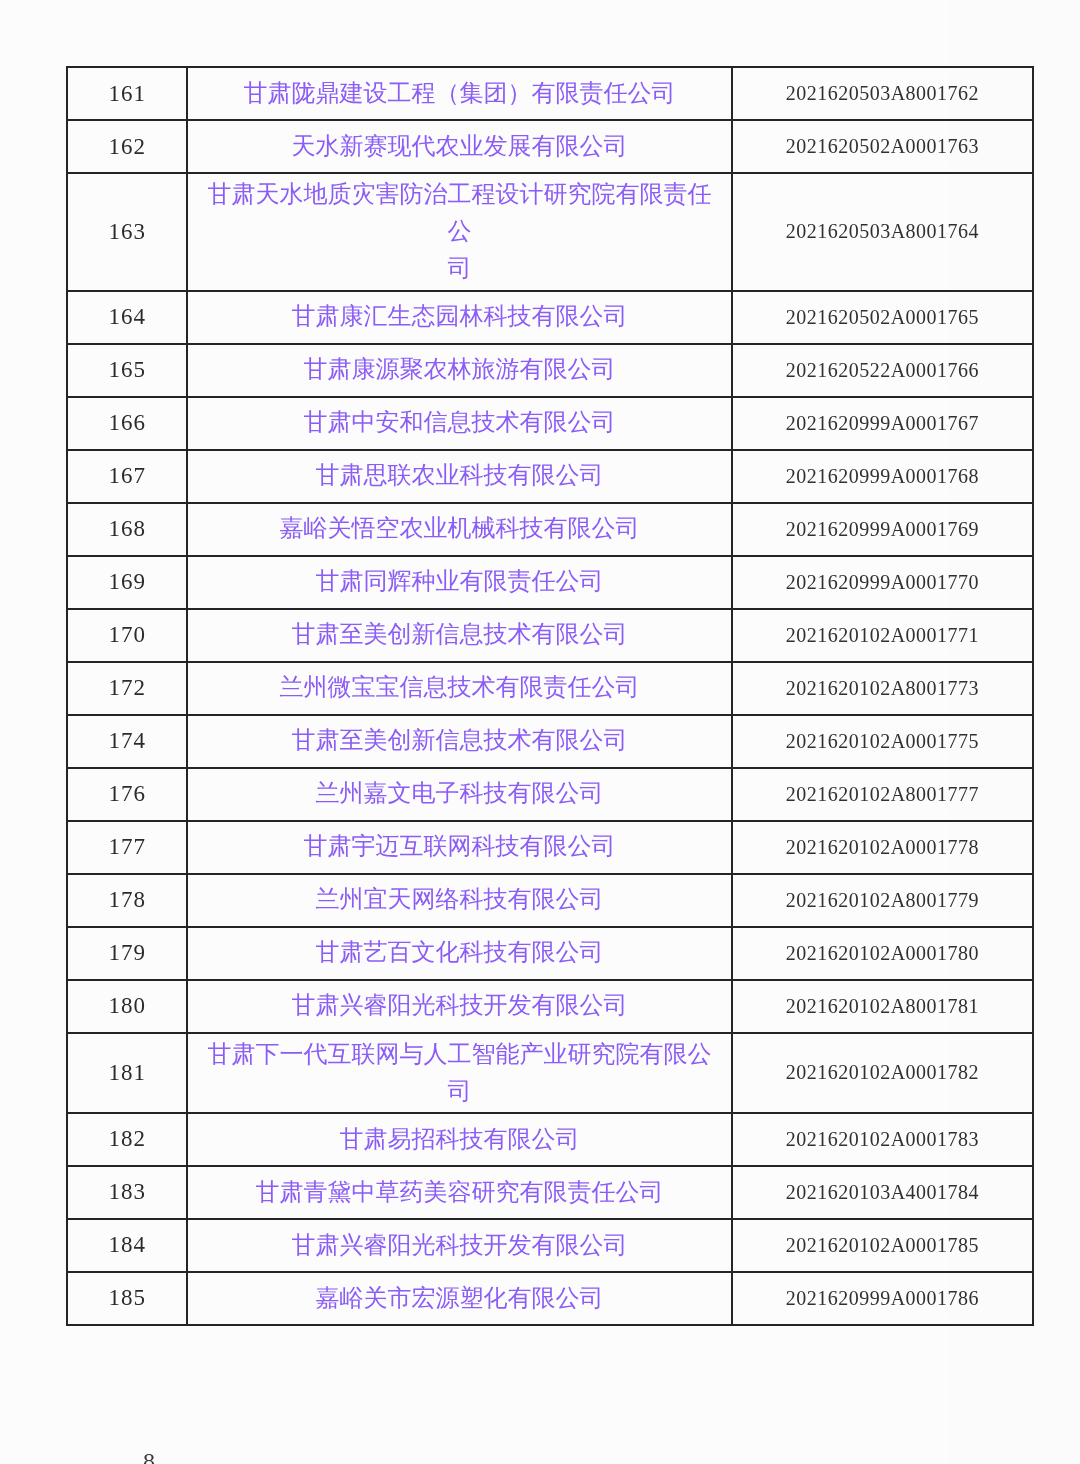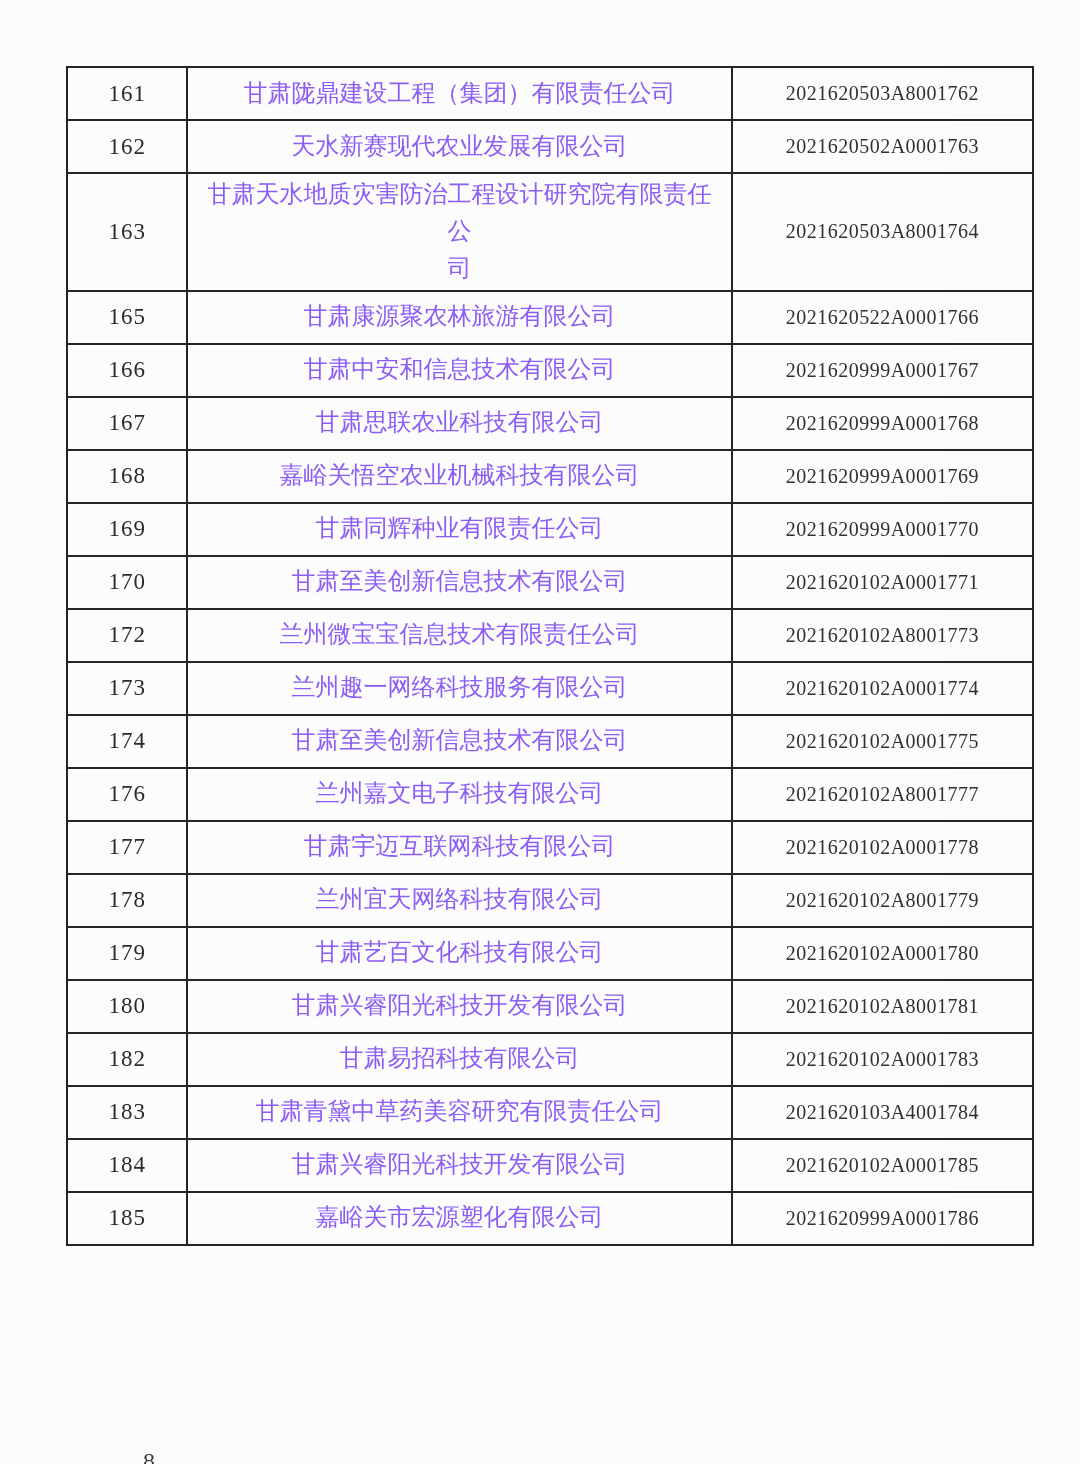--- a/index.html
+++ b/index.html
@@ -78,20 +78,25 @@
     <td class="c-name">天水新赛现代农业发展有限公司</td>
     <td class="c-code">2021620502A0001763</td>
   </tr>
         <tr>
     <td class="c-idx">163</td>
     <td class="c-name">甘肃天水地质灾害防治工程设计研究院有限责任公
 司</td>
     <td class="c-code">2021620503A8001764</td>
   </tr>
         <tr>
+    <td class="c-idx">164</td>
+    <td class="c-name">甘肃康汇生态园林科技有限公司</td>
+    <td class="c-code">2021620502A0001765</td>
+  </tr>
+        <tr>
     <td class="c-idx">165</td>
     <td class="c-name">甘肃康源聚农林旅游有限公司</td>
     <td class="c-code">2021620522A0001766</td>
   </tr>
         <tr>
     <td class="c-idx">166</td>
     <td class="c-name">甘肃中安和信息技术有限公司</td>
     <td class="c-code">2021620999A0001767</td>
   </tr>
         <tr>
@@ -113,25 +118,20 @@
     <td class="c-idx">170</td>
     <td class="c-name">甘肃至美创新信息技术有限公司</td>
     <td class="c-code">2021620102A0001771</td>
   </tr>
         <tr>
     <td class="c-idx">172</td>
     <td class="c-name">兰州微宝宝信息技术有限责任公司</td>
     <td class="c-code">2021620102A8001773</td>
   </tr>
         <tr>
-    <td class="c-idx">173</td>
-    <td class="c-name">兰州趣一网络科技服务有限公司</td>
-    <td class="c-code">2021620102A0001774</td>
-  </tr>
-        <tr>
     <td class="c-idx">174</td>
     <td class="c-name">甘肃至美创新信息技术有限公司</td>
     <td class="c-code">2021620102A0001775</td>
   </tr>
         <tr>
     <td class="c-idx">176</td>
     <td class="c-name">兰州嘉文电子科技有限公司</td>
     <td class="c-code">2021620102A8001777</td>
   </tr>
         <tr>
@@ -148,20 +148,25 @@
     <td class="c-idx">179</td>
     <td class="c-name">甘肃艺百文化科技有限公司</td>
     <td class="c-code">2021620102A0001780</td>
   </tr>
         <tr>
     <td class="c-idx">180</td>
     <td class="c-name">甘肃兴睿阳光科技开发有限公司</td>
     <td class="c-code">2021620102A8001781</td>
   </tr>
         <tr>
+    <td class="c-idx">181</td>
+    <td class="c-name">甘肃下一代互联网与人工智能产业研究院有限公司</td>
+    <td class="c-code">2021620102A0001782</td>
+  </tr>
+        <tr>
     <td class="c-idx">182</td>
     <td class="c-name">甘肃易招科技有限公司</td>
     <td class="c-code">2021620102A0001783</td>
   </tr>
         <tr>
     <td class="c-idx">183</td>
     <td class="c-name">甘肃青黛中草药美容研究有限责任公司</td>
     <td class="c-code">2021620103A4001784</td>
   </tr>
         <tr>

